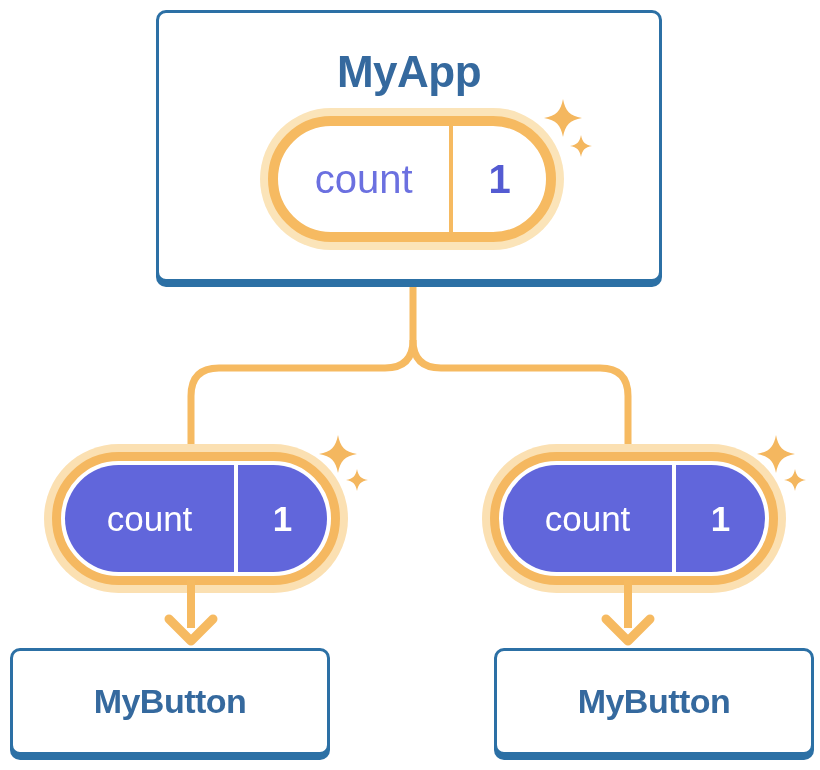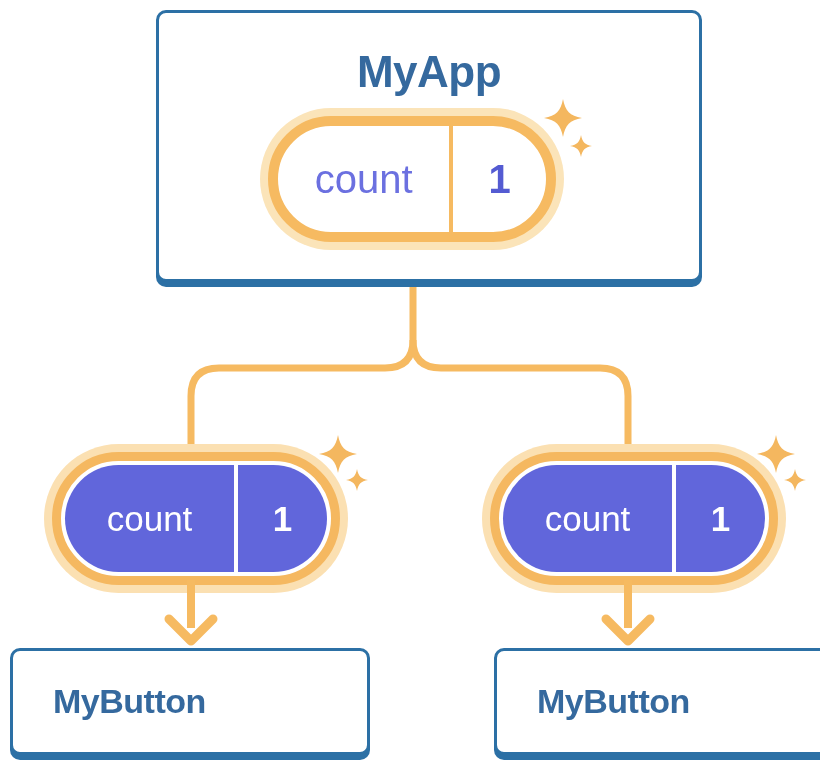--- a/index.html
+++ b/index.html
@@ -13,31 +13,30 @@
   svg{position:absolute;display:block;}
 
   
   .card{
     position:absolute;
     background:#ffffff;
     border:3px solid #2C70A5;
     border-radius:10px;
     box-shadow:0 5px 0 0 #2C70A5;
     box-sizing:content-box;
-    padding-left:40px;
   }
   .card-root{left:156px;top:10px;width:500px;height:266px;}
   .card-title{
     position:absolute;top:34px;left:0;width:100%;
     text-align:center;
     font-size:44px;font-weight:600;color:#35699E;letter-spacing:-0.5px;
   }
   .card-child{
     width:314px;height:101px;top:648px;
-    display:flex;align-items:center;
+    display:flex;align-items:center;justify-content:center;
     font-size:34px;font-weight:600;color:#35699E;letter-spacing:-0.5px;
   }
   .card-child-left{left:10px;}
   .card-child-right{left:494px;}
 
   
   .pill-light{
     position:absolute;left:268px;top:116px;
     width:268px;height:106px;
     background:#ffffff;

